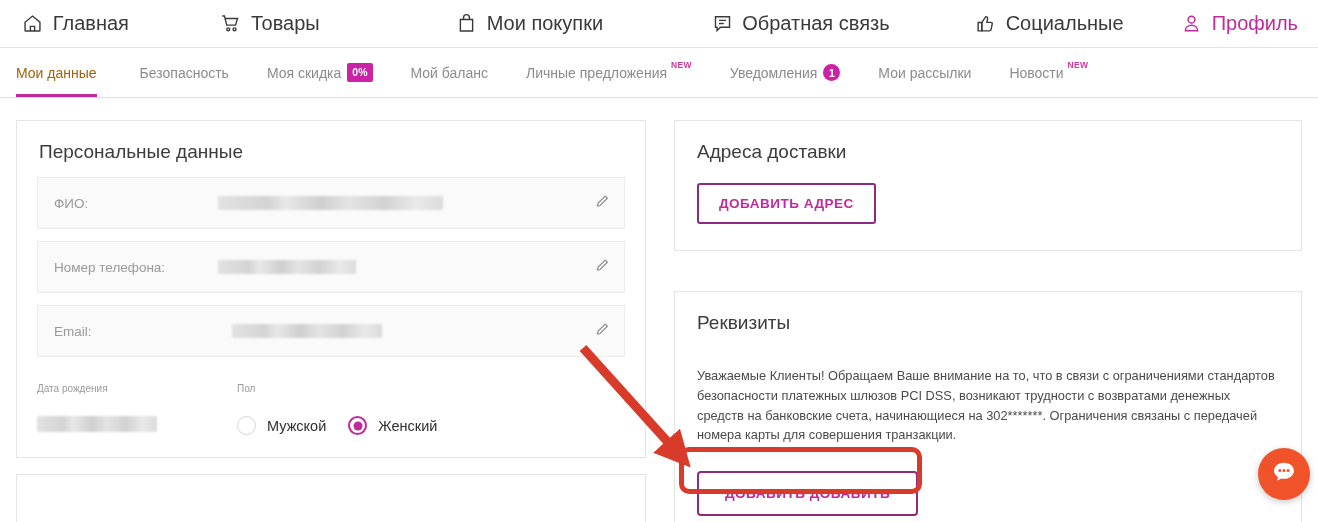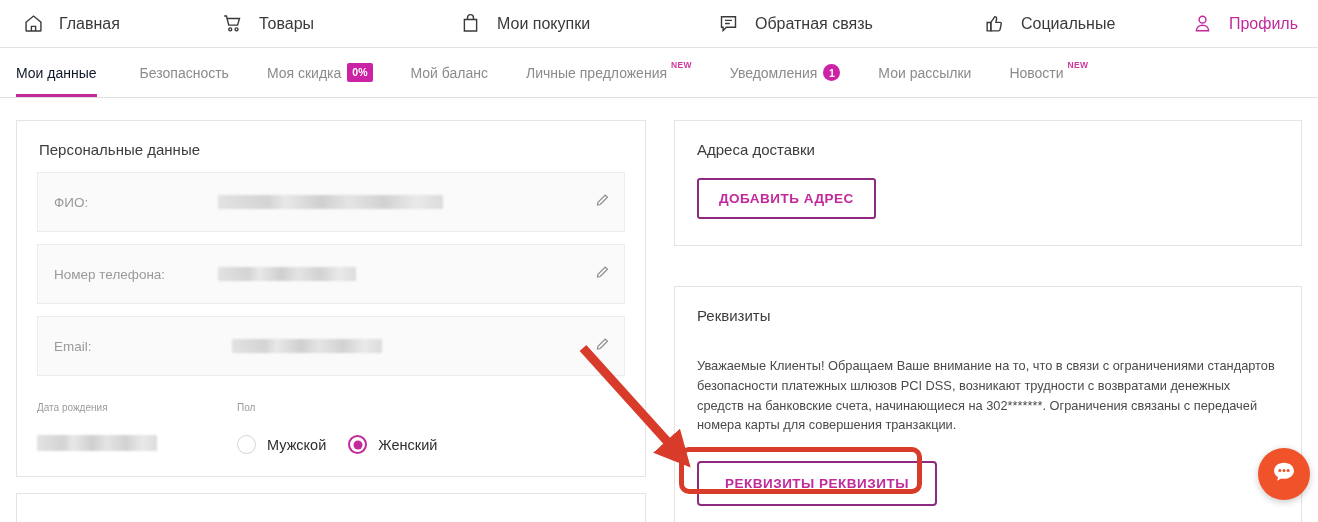--- a/index.html
+++ b/index.html
@@ -20,23 +20,22 @@
   #top-nav {
     height: 48px;
     background: #ffffff;
     border-bottom: 1px solid #e3e3e3;
     display: flex;
     align-items: center;
     box-sizing: border-box;
   }
   .topnav-item {
     display: flex;
-    align-items: center;
-    gap: 15px;
-    font-size: 16px;
+    gap: 9px;
+    font-size: 20px;
     color: #3a3a3a;
     padding: 0 4px;
     white-space: nowrap;
   }
   .topnav-item.profile { color: #c2299a; }
   .tn-icon {
     display: inline-flex;
     align-items: center;
     justify-content: center;
     width: 22px;
@@ -61,21 +60,21 @@
     position: relative;
     display: flex;
     align-items: center;
     gap: 6px;
     font-size: 14px;
     color: #8b8b8b;
     padding: 0 19px;
     white-space: nowrap;
   }
   .tab:first-child { padding-left: 0; padding-right: 24px; }
-  .tab.active { color: #0f172a; }
+  .tab.active { color: #a16207; }
   .tab.active::after {
     content: "";
     position: absolute;
     left: 0;
     right: 24px;
     bottom: 0;
     height: 3px;
     background: #c2299a;
   }
   .badge-square {
@@ -118,30 +117,30 @@
   }
   #col-left { width: 630px; flex: 0 0 630px; }
   #col-right { width: 628px; flex: 0 0 628px; }
 
   .card {
     background: #ffffff;
     border: 1px solid #e4e4e4;
     box-sizing: border-box;
   }
   .card-title {
-    font-size: 15px;
+    font-size: 19px;
     color: #3c3c3c;
     padding: 20px 22px 4px 22px;
   }
 
   
   .field-list { padding: 10px 20px 0 20px; }
   .field-row {
     position: relative;
-    height: 60px;
+    height: 52px;
     background: #fafafa;
     border: 1px solid #ececec;
     display: flex;
     align-items: center;
     margin-bottom: 12px;
     box-sizing: border-box;
   }
   .field-label {
     font-size: 13.5px;
     color: #9a9a9a;
@@ -439,21 +438,21 @@
 
     <div class="card" id="addr-card">
       <div class="card-title">Адреса доставки</div>
       <div class="btn-outline">ДОБАВИТЬ АДРЕС</div>
     </div>
 
     <div class="card" id="req-card">
       <div class="card-title">Реквизиты</div>
       <div class="req-text">Уважаемые Клиенты! Обращаем Ваше внимание на то, что в связи с ограничениями стандартов безопасности платежных шлюзов PCI DSS, возникают трудности с возвратами денежных средств на банковские счета, начинающиеся на 302*******. Ограничения связаны с передачей номера карты для совершения транзакции.</div>
       <div id="btn-add-req-wrap">
-        <div id="btn-add-req">РЕКВИЗИТЫ РЕКВИЗИТЫ</div>
+        <div id="btn-add-req">ДОБАВИТЬ ДОБАВИТЬ</div>
       </div>
     </div>
   </div>
 </div>
 
 <svg id="red-arrow" viewBox="0 0 125 130">
   <defs>
     <marker id="arrowhead" markerWidth="4" markerHeight="4" refX="1.4" refY="2" orient="auto">
       <path d="M0,0 L4,2 L0,4 z" fill="#d93b2b"></path>
     </marker>

